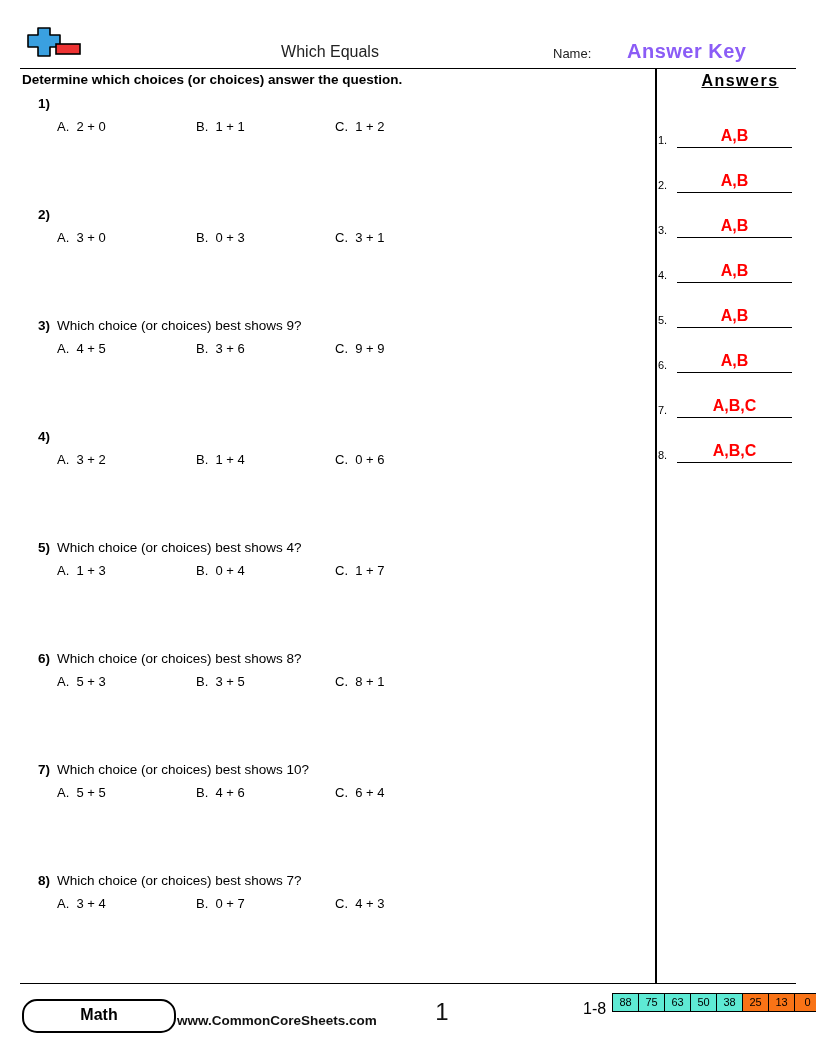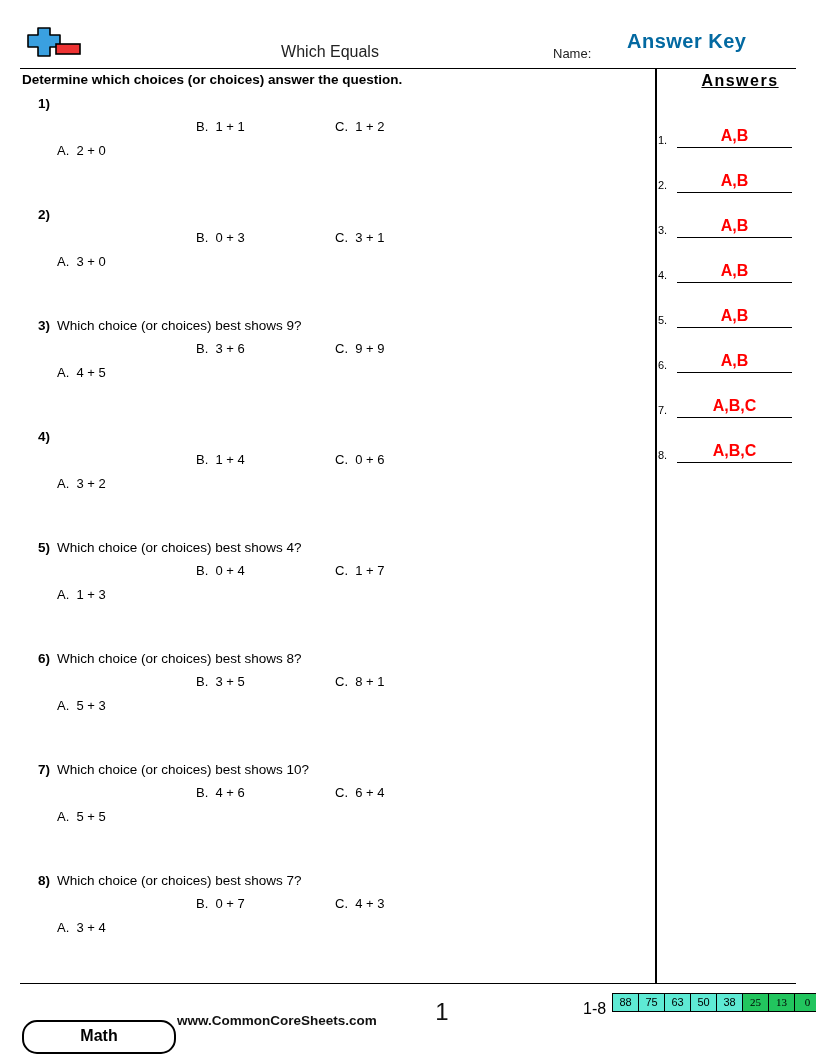--- a/index.html
+++ b/index.html
@@ -51,24 +51,24 @@
   .name-label {
     position: absolute;
     left: 553px;
     top: 46px;
     font-size: 13px;
     color: #222;
   }
   .answer-key-label {
     position: absolute;
     left: 627px;
-    top: 30px;
+    top: 40px;
     font-size: 20px;
     font-weight: bold;
-    color: #0369a1;
+    color: #8b5cf6;
     letter-spacing: 0.5px;
   }
 
   .header-rule {
     position: absolute;
     left: 20px;
     top: 68px;
     width: 776px;
     height: 1px;
     background: #000;
@@ -124,21 +124,21 @@
     position: absolute;
     left: 57px;
     top: 23px;
     width: 560px;
   }
   .choice {
     position: absolute;
     font-size: 13px;
     white-space: pre;
   }
-  .choice.a { left: 0px; margin-top: 24px; }
+  .choice.a { left: 0px; }
   .choice.b { left: 139px; }
   .choice.c { left: 278px; }
   .choice-letter { display: inline-block; }
 
   
   .answers-heading {
     position: absolute;
     left: 675px;
     top: 72px;
     width: 130px;
@@ -195,21 +195,20 @@
   }
   .math-pill {
     position: absolute;
     left: 22px;
     top: 999px;
     width: 150px;
     height: 30px;
     border: 2px solid #000;
     border-radius: 15px;
     background: #fff;
-    margin-top: 21px;
   }
   .math-pill span {
     display: block;
     text-align: center;
     line-height: 27px;
     font-size: 16px;
     font-weight: bold;
   }
   .site-url {
     position: absolute;
@@ -245,21 +244,21 @@
   .score-box {
     width: 25px;
     height: 17px;
     border-right: 1px solid #000;
     font-size: 11px;
     text-align: center;
     line-height: 17px;
     background: #5eead4;
   }
   .score-box:last-child { border-right: none; }
-  .score-box.hl { background: #22c55e; font-family: Liberation Serif, serif; }
+  .score-box.hl { background: #f97316; }
 </style>
 </head>
 <body>
 
 <div class="page">
 
   <div class="header">
     <div class="logo">
       <svg width="60" height="34" viewBox="0 0 60 34">
         <path d="M4 9 H14 V2 H26 V9 H36 V21 H26 V30 H14 V21 H4 Z" fill="#3aa0e0" stroke="#000" stroke-width="1.6" stroke-linejoin="round"></path>

